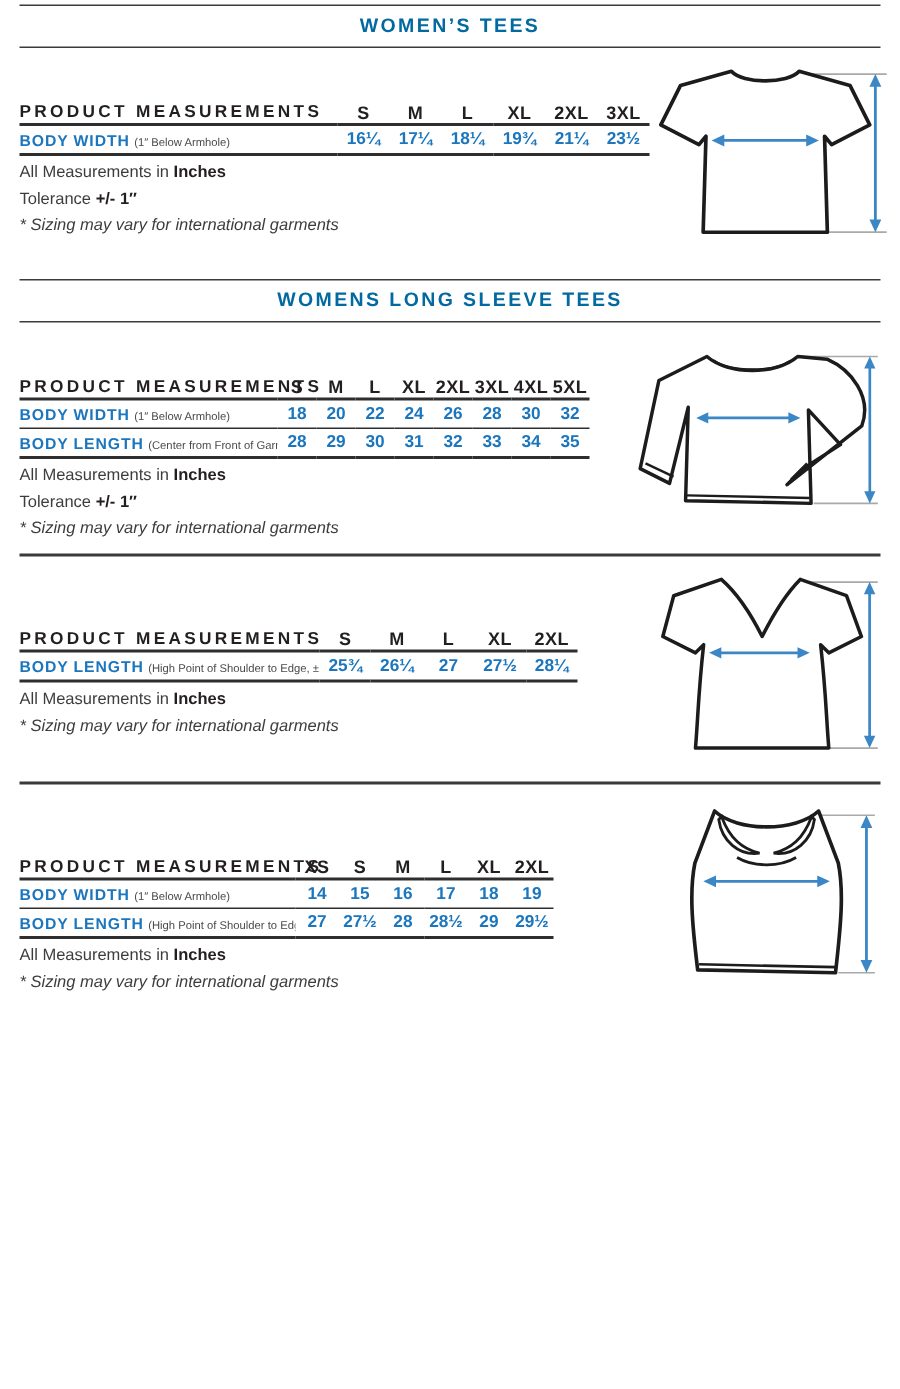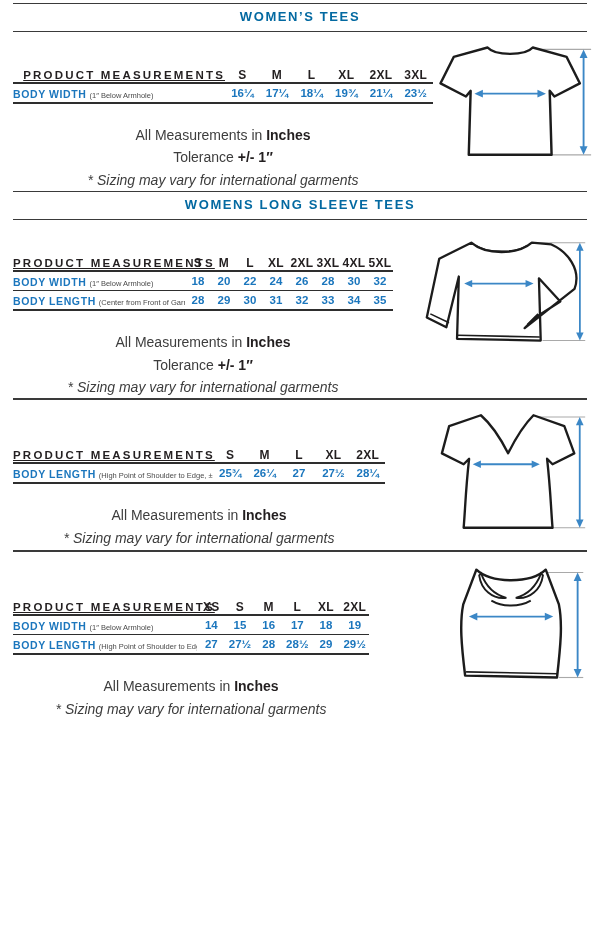--- a/index.html
+++ b/index.html
@@ -19,39 +19,39 @@
     padding: 6px 0 7px 0;
     line-height: 14px;
   }
   .content { display: flex; justify-content: space-between; align-items: flex-start; }
   .left-col { flex: 0 0 auto; }
   .right-col { flex: 0 0 auto; text-align: right; }
 
   table.meas { border-collapse: collapse; table-layout: fixed; }
   table.meas th, table.meas td { padding: 0; }
   th.header-label {
-    text-align: right; font-size: 11.5px; font-weight: 700;
+    text-align: left; font-size: 11.5px; font-weight: 700;
     letter-spacing: 2.2px; color: #231f20;
-    padding: 4px 0 5px 1px; white-space: nowrap; text-decoration: underline;
+    padding: 4px 0 5px 1px; white-space: nowrap;
   }
   th.size-col {
     font-size: 12px; font-weight: 700; color: #231f20;
     text-align: center; letter-spacing: 0.3px; padding: 4px 0 5px 0;
   }
   thead tr { border-bottom: 2px solid #2e2e2e; }
   tbody tr { border-bottom: 1.5px solid #2e2e2e; }
   tbody tr:last-child { border-bottom: 2px solid #2e2e2e; }
   td.row-label-cell { padding: 5px 0 5px 1px; white-space: nowrap; overflow: hidden; }
   .row-label { color: #1b76bd; font-weight: 700; font-size: 10.5px; letter-spacing: 0.6px; margin-top: 40px; }
   .row-note { color: #4a4a4a; font-size: 7.5px; margin-left: 3px; }
   td.value-cell {
     color: #1b76bd; font-weight: 700; font-size: 11.5px;
     text-align: center; padding: 5px 0; margin-top: 37px;
   }
-  .footnotes { margin-top: 20px; font-size: 14px; color: #3d3d3d; line-height: 1.6; text-align: center; }
+  .footnotes { margin-top: 3px; font-size: 11px; color: #3d3d3d; line-height: 1.6; }
   .footnotes .b { font-weight: 700; color: #231f20; }
   .sizing-note { font-style: italic; font-weight: 400; color: #3d3d3d; }
 
   
   .sec-0 .content { min-height: 154px; }
   .sec-1 .content { min-height: 154px; }
   .sec-2 .content { min-height: 150px; }
   .sec-0 .left-col, .sec-1 .left-col { padding-top: 36px; }
   .sec-2 .left-col, .sec-3 .left-col { padding-top: 48px; }
   .sec-0 table.meas { width: 420px; }  .sec-0 th.header-label { width: 212px; }

